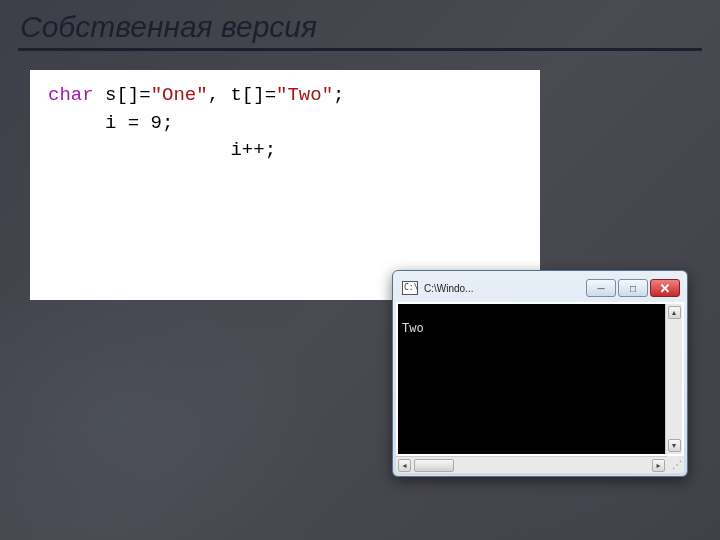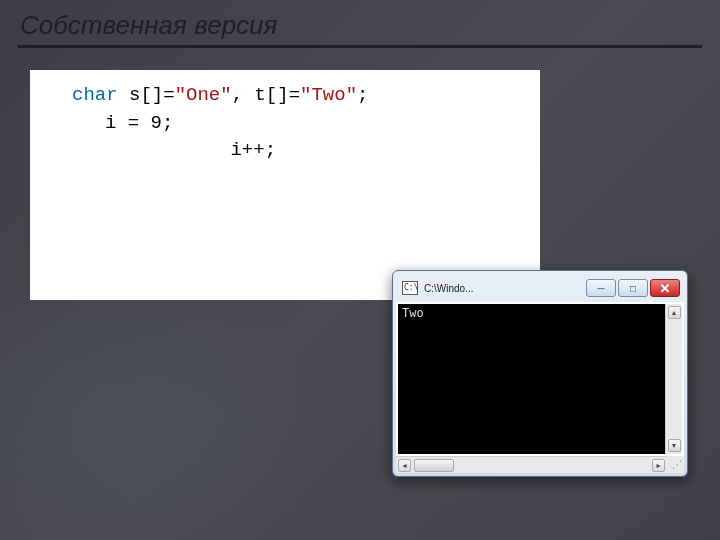--- a/index.html
+++ b/index.html
@@ -14,41 +14,41 @@
     font-family: Verdana, Geneva, sans-serif;
     position: relative;
     overflow: hidden;
   }
   .header {
     display: flex;
     justify-content: space-between;
     align-items: center;
     padding: 10px 20px 4px 20px;
     font-style: italic;
-    font-size: 26px;
+    font-size: 30px;
     color: #1e1e2e;
   }
   .header-underline {
     margin: 0 18px;
     border-bottom: 3px solid #1e1e2e;
   }
   .code-panel {
     position: absolute;
     left: 30px;
     top: 70px;
     width: 510px;
     height: 230px;
     background: #ffffff;
     padding: 12px 18px;
     font-family: Consolas, "Courier New", monospace;
     font-size: 19px;
     line-height: 1.45;
     color: #000;
   }
-  .kw { color: #0369a1; margin-left: 24px; }
+  .kw { color: #a21caf; }
   .str { color: #a31515; }
   .chr { color: #a31515; }
   .code-line { white-space: pre; }
 
   .console-window {
     position: absolute;
     left: 392px;
     top: 270px;
     width: 296px;
     background: linear-gradient(#e8eff7, #d0dceb);
@@ -111,21 +111,21 @@
     padding: 2px;
     display: flex;
   }
   .console-body {
     flex: 1;
     height: 150px;
     background: #000;
     color: #dcdcdc;
     font-family: "Lucida Console", Consolas, monospace;
     font-size: 12px;
-    padding: 2px 4px;
+    padding: 17px 4px;
     white-space: pre;
     overflow: hidden;
   }
   .vscroll {
     width: 17px;
     background: #e9e9e9;
     border-left: 1px solid #ccc;
     display: flex;
     flex-direction: column;
     justify-content: space-between;

